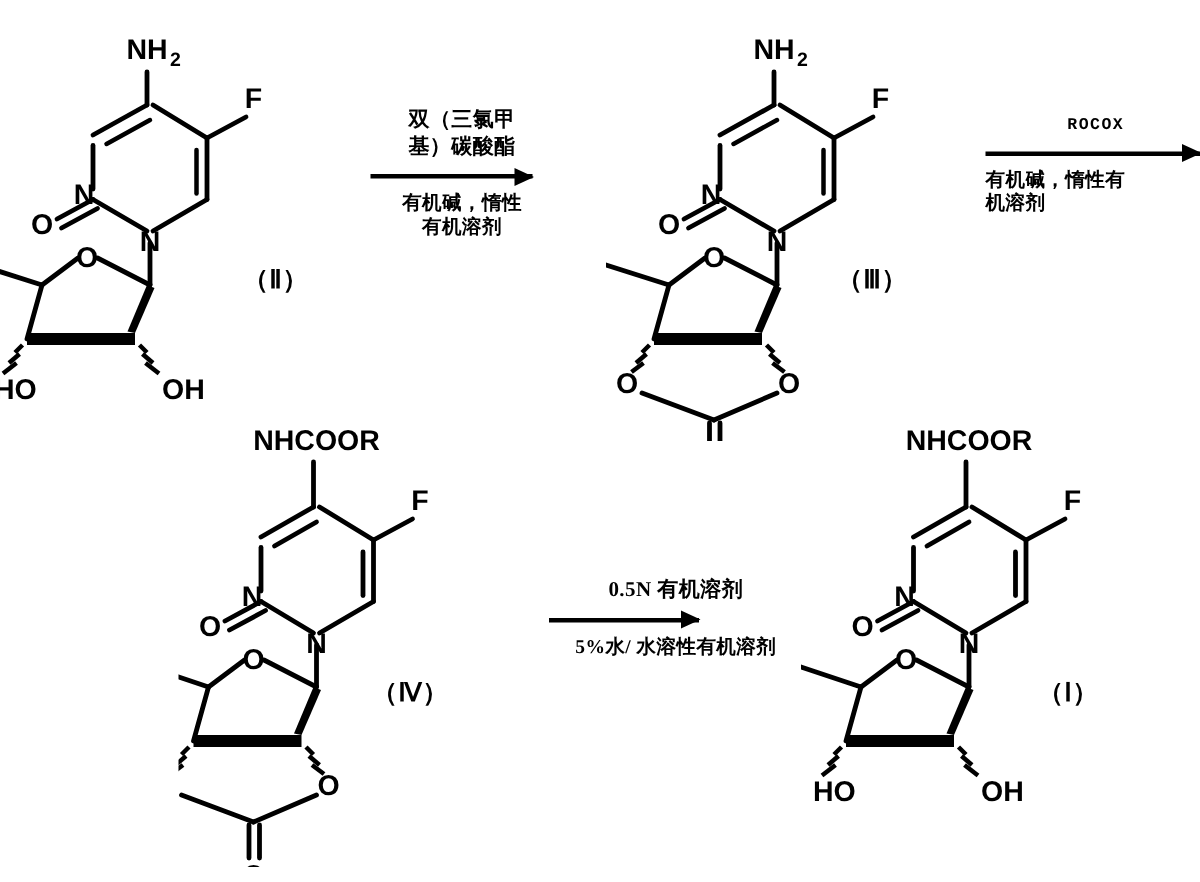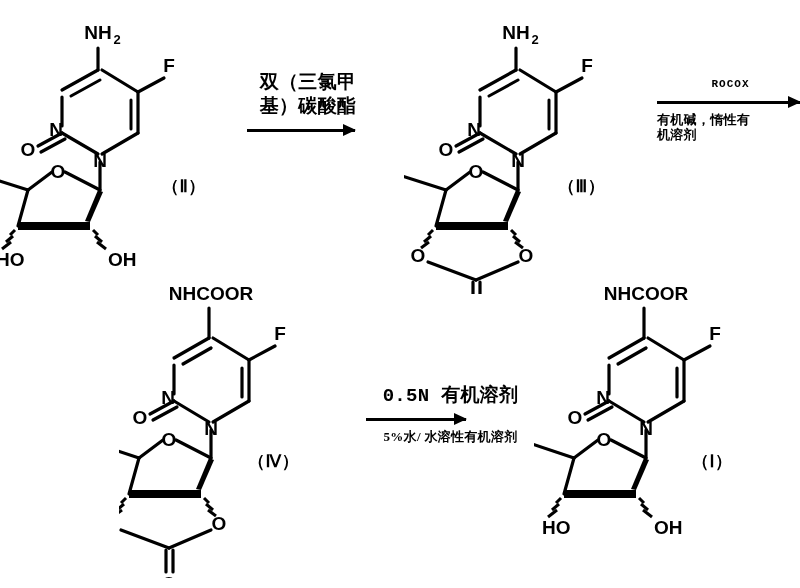--- a/index.html
+++ b/index.html
@@ -33,22 +33,22 @@
     font-weight: bold;
     letter-spacing: 0.5px;
     white-space: nowrap;
   }
 
   .arrow-block {
     position: absolute;
     text-align: center;
   }
   .arrow-above {
-    font-family: Liberation Mono, monospace;
-    font-size: 19px;
+    font-family: Liberation Serif, serif;
+    font-size: 14px;
     font-weight: bold;
     line-height: 1.25;
     white-space: pre-line;
     letter-spacing: 0.3px;
   }
   .arrow-above.mono {
     font-family: "Liberation Mono", monospace;
     font-size: 11px;
     letter-spacing: 1px;
   }
@@ -148,20 +148,22 @@
   </div>
   <div class="cmp-label" style="left:158px; top:175px;">（Ⅱ）</div>
 
   <div class="arrow-block" style="left:243px; top:72px; width:122px;">
     <div class="arrow-above">双（三氯甲
 基）碳酸酯</div>
     <div class="arrow-line">
       <div class="shaft" style="width:108px;"></div>
       <div class="head" style="left:96px;"></div>
     </div>
+    <div class="arrow-below">有机碱，惰性
+有机溶剂</div>
   </div>
 
   <div class="struct" style="left:400px; top:4px;">
     <svg width="250" height="290" viewBox="0 0 250 290">
       <g stroke="#000" stroke-width="3.2" fill="none" stroke-linecap="round">
         <line x1="112" y1="44" x2="112" y2="66"></line>
         <line x1="112" y1="66" x2="76" y2="86"></line>
         <line x1="76" y1="93" x2="76" y2="122"></line>
         <line x1="76" y1="129" x2="112" y2="150"></line>
         <line x1="116" y1="150" x2="152" y2="129"></line>

